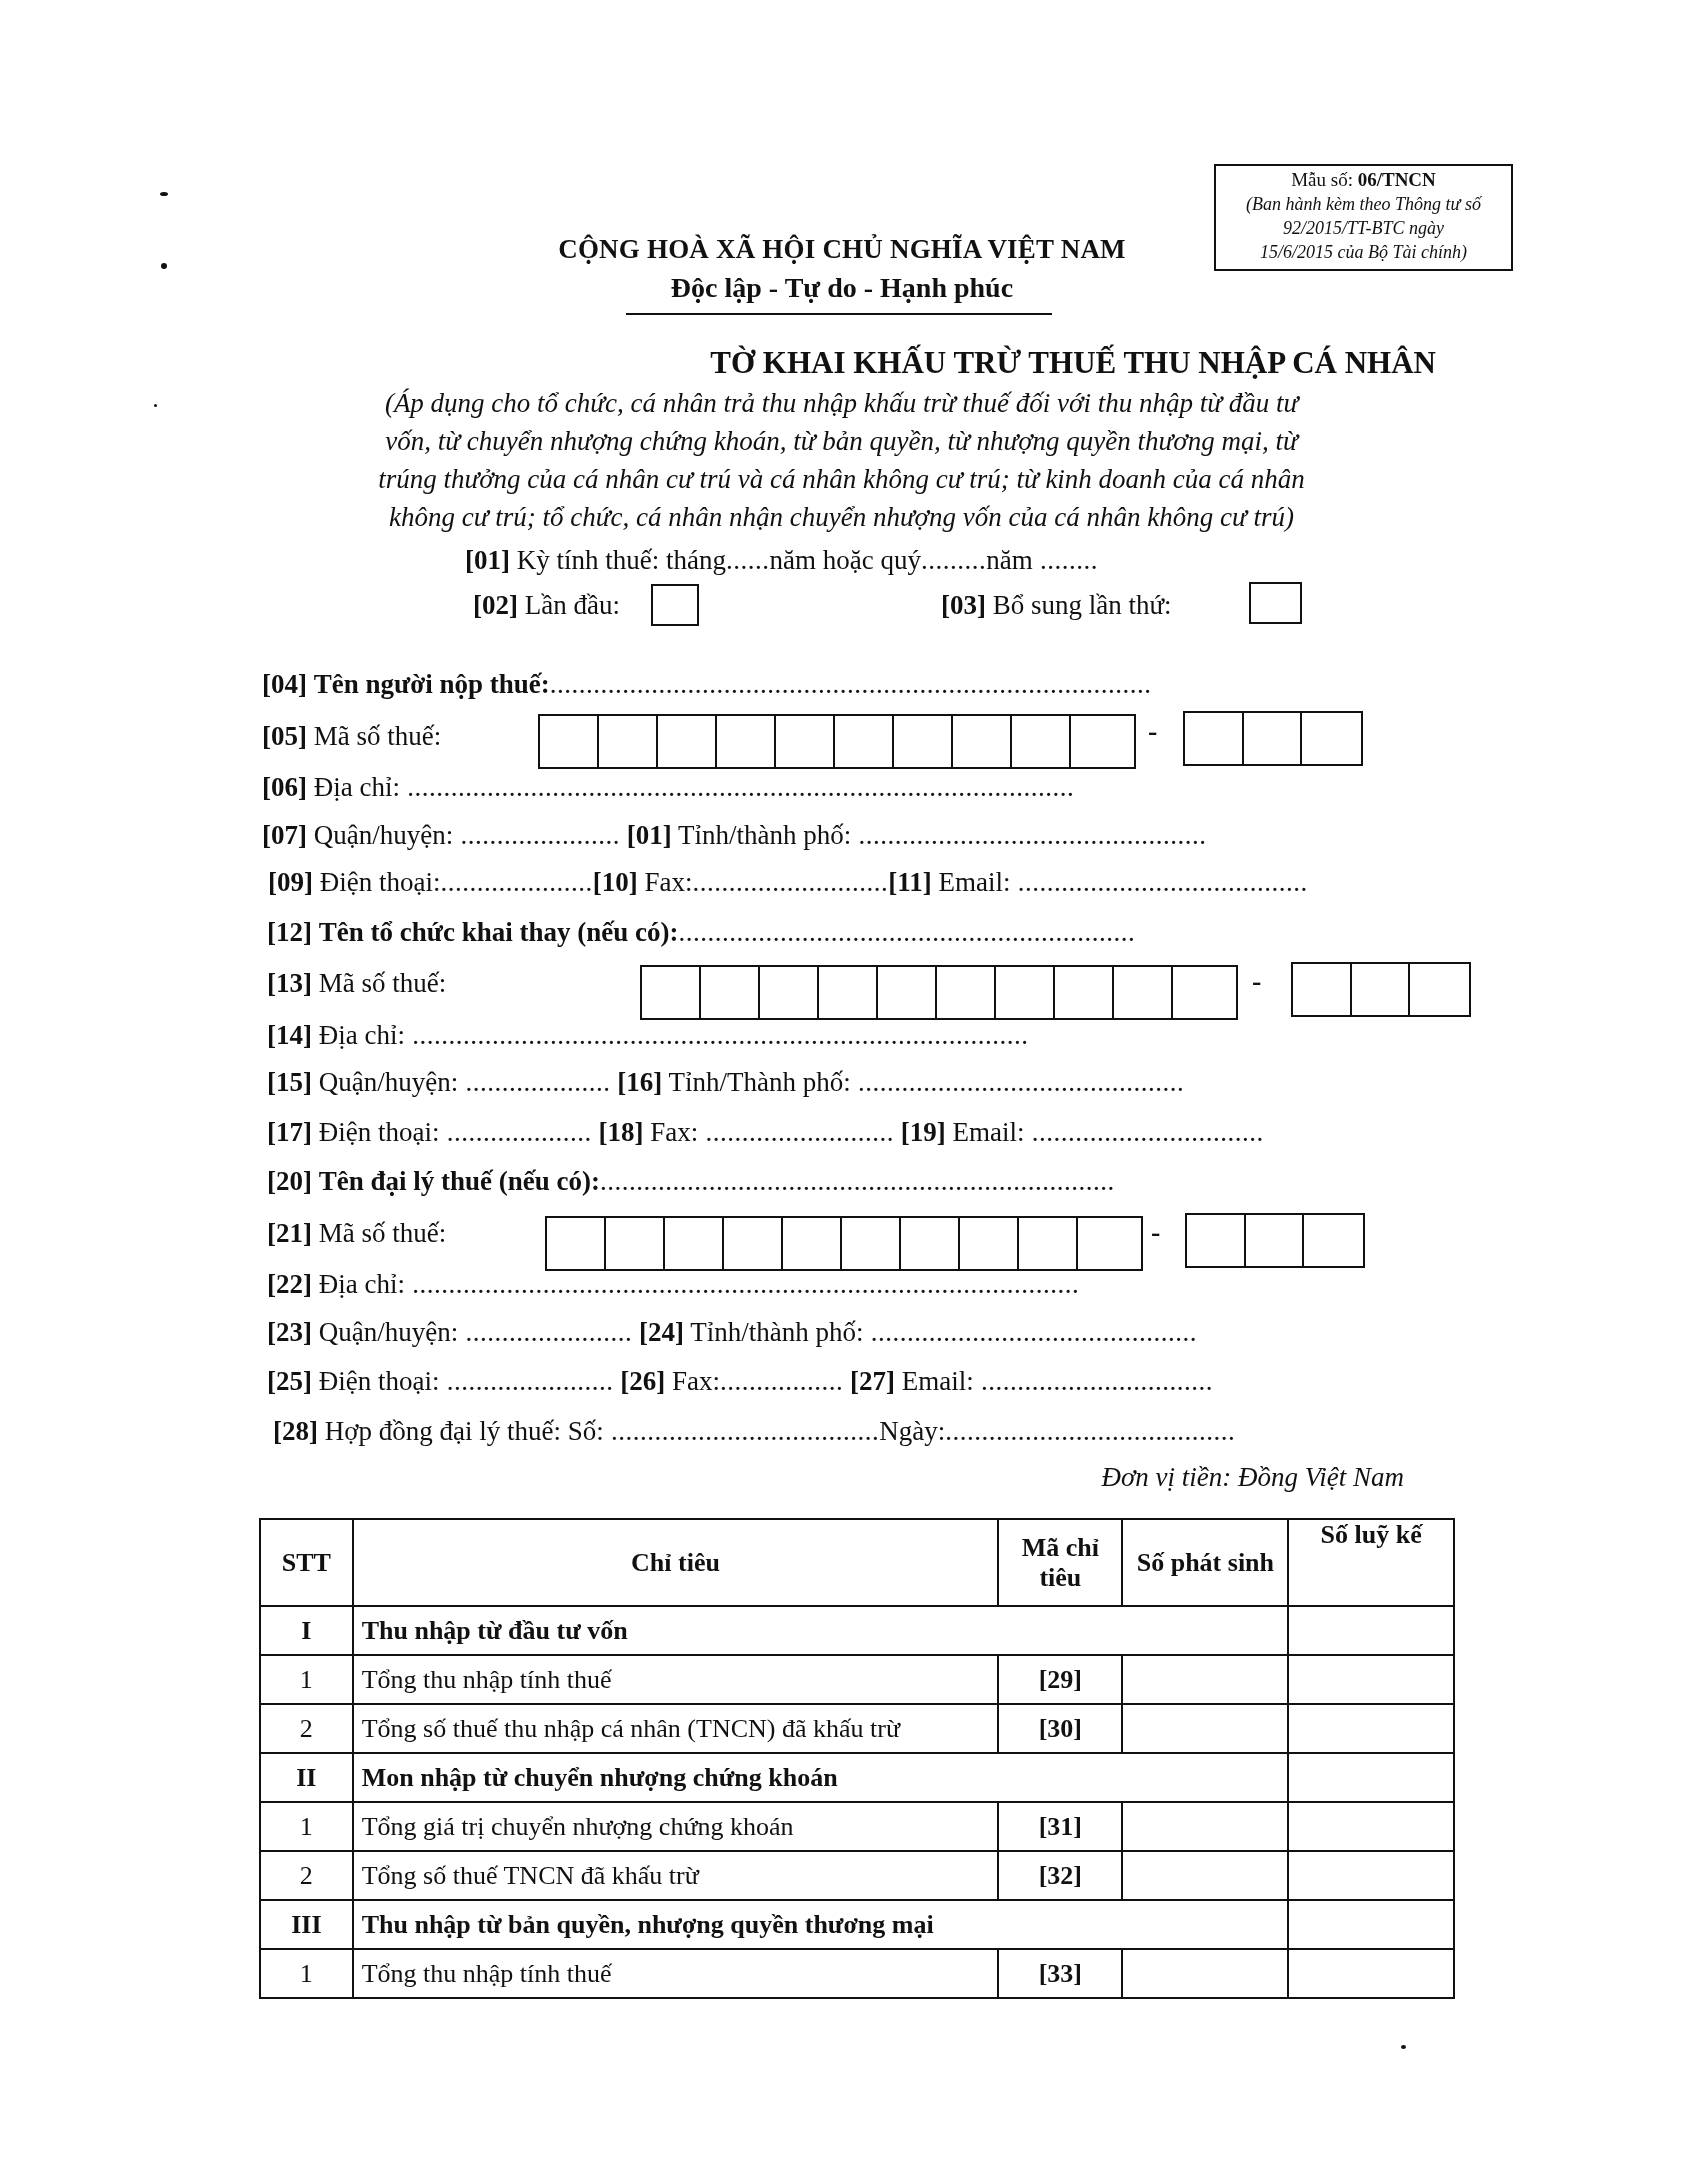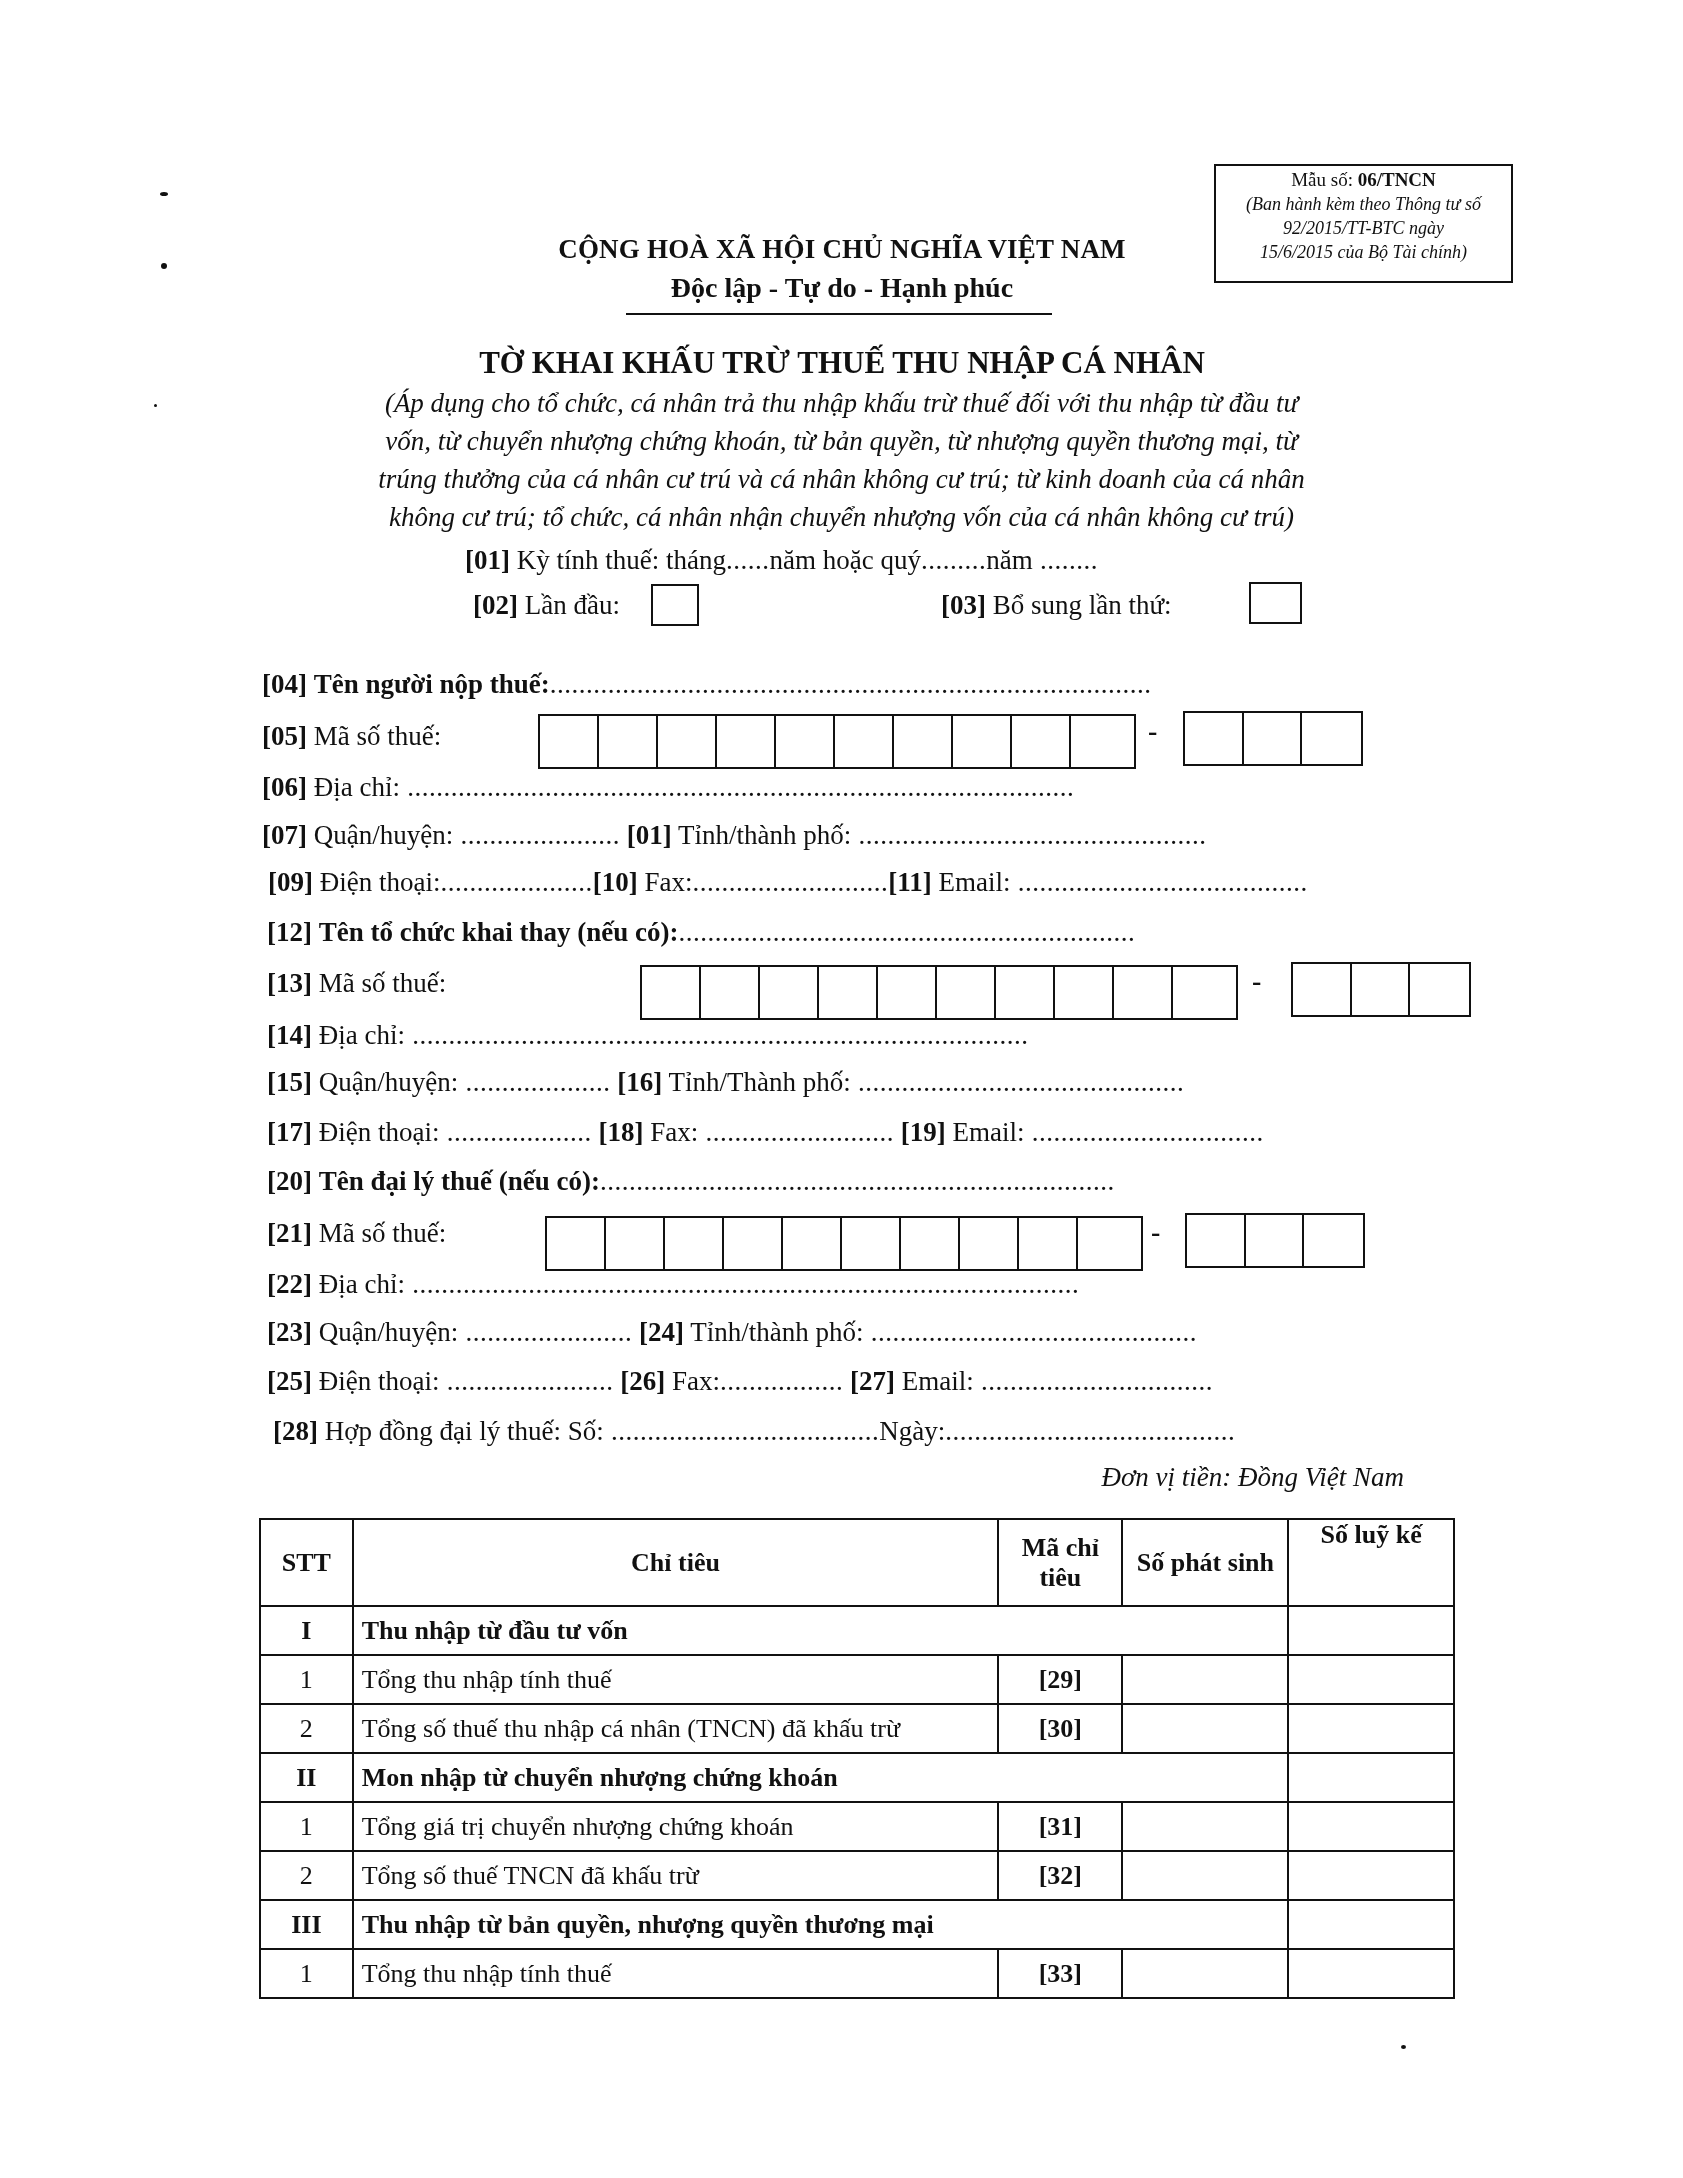--- a/index.html
+++ b/index.html
@@ -5,37 +5,37 @@
   html, body { margin: 0; padding: 0; background: #ffffff; }
   body {
     width: 1683px; height: 2178px; position: relative; overflow: hidden;
     font-family: "Liberation Serif", "DejaVu Serif", serif; color: #111111;
   }
   .abs { position: absolute; }
   .speck { position: absolute; background: #111; border-radius: 50%; }
 
   
   .formbox {
-    left: 1214px; top: 164px; width: 299px; height: 119px;
+    left: 1214px; top: 164px; width: 299px; height: 107px;
     border: 2px solid #111; text-align: center; line-height: 24px;
     box-sizing: border-box; padding-top: 2px;
   }
   .formbox .l1 { font-size: 19px; }
   .formbox .l1 b { font-weight: bold; }
   .formbox .it { font-style: italic; font-size: 18px; }
 
   .national {
     left: 426px; width: 832px; text-align: center; font-weight: bold;
   }
   .nat1 { top: 234px; font-size: 27px; letter-spacing: 0.2px; }
   .nat2 { top: 272px; font-size: 28px; }
   .motto-rule { left: 626px; top: 313px; width: 426px; height: 2px; background: #111; }
 
   .title {
-    left: 248px; width: 1188px; top: 345px; text-align: center;
+    left: 248px; width: 1188px; top: 345px; text-align: right;
     font-size: 31px; font-weight: bold;
   }
   .subtitle {
     left: 277px; width: 1129px; top: 384px; text-align: center;
     font-size: 27px; font-style: italic; line-height: 38px;
   }
 
   .line { position: absolute; font-size: 27px; white-space: nowrap; }
   .line b { font-weight: bold; }
   .dots { letter-spacing: 0.5px; }

